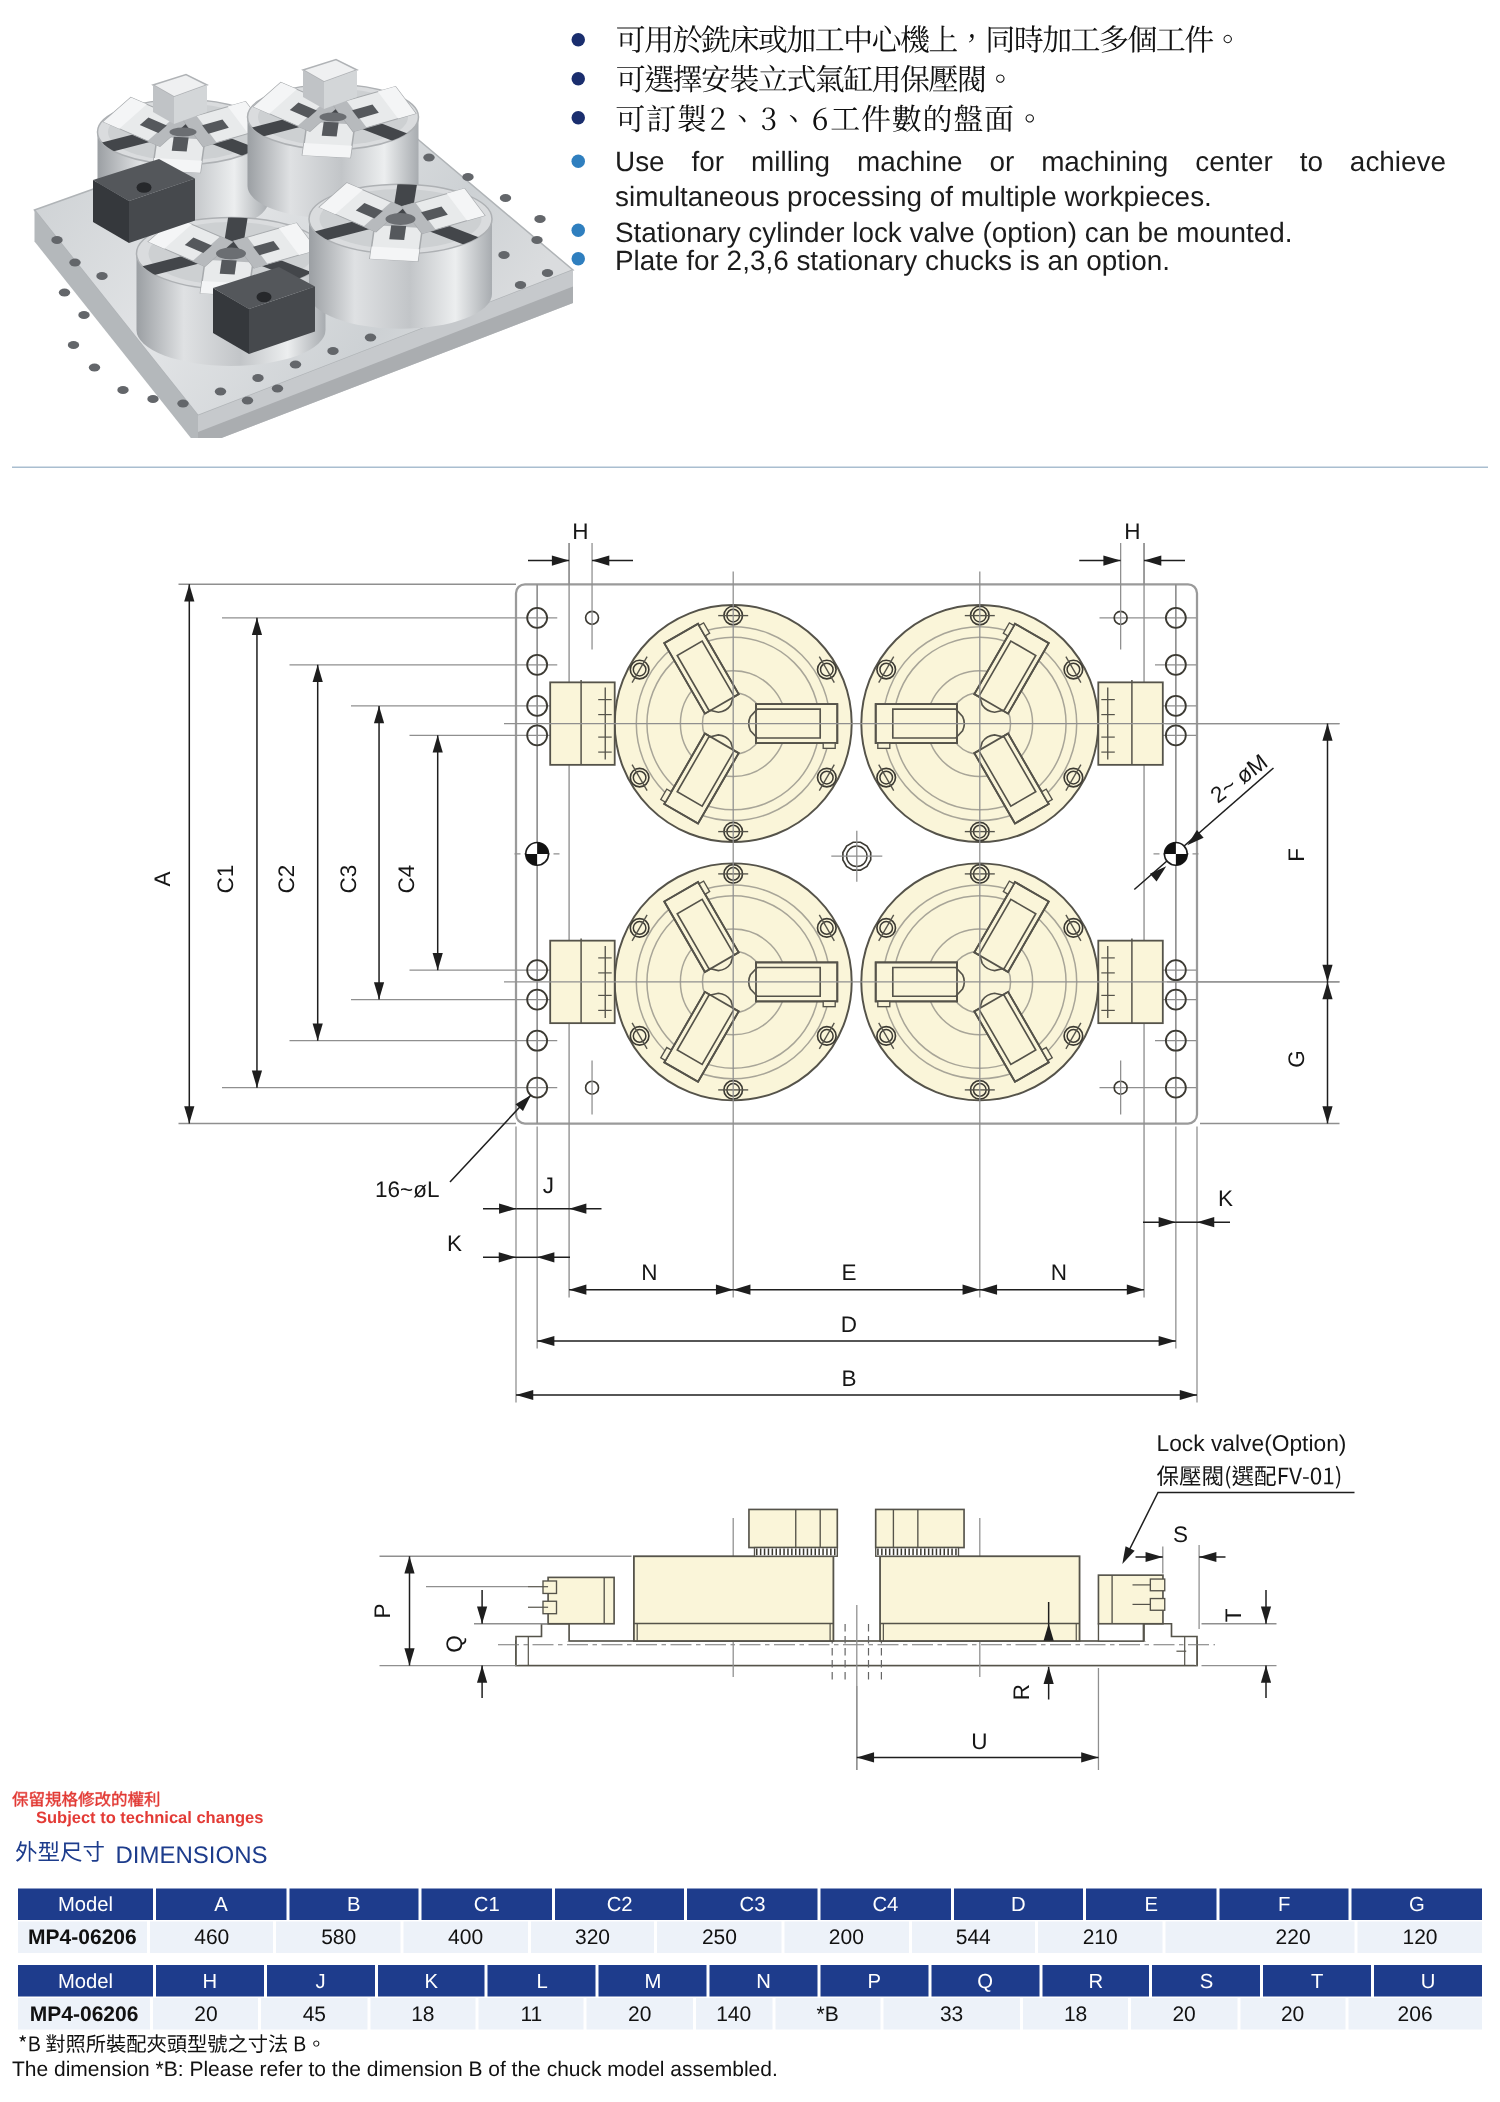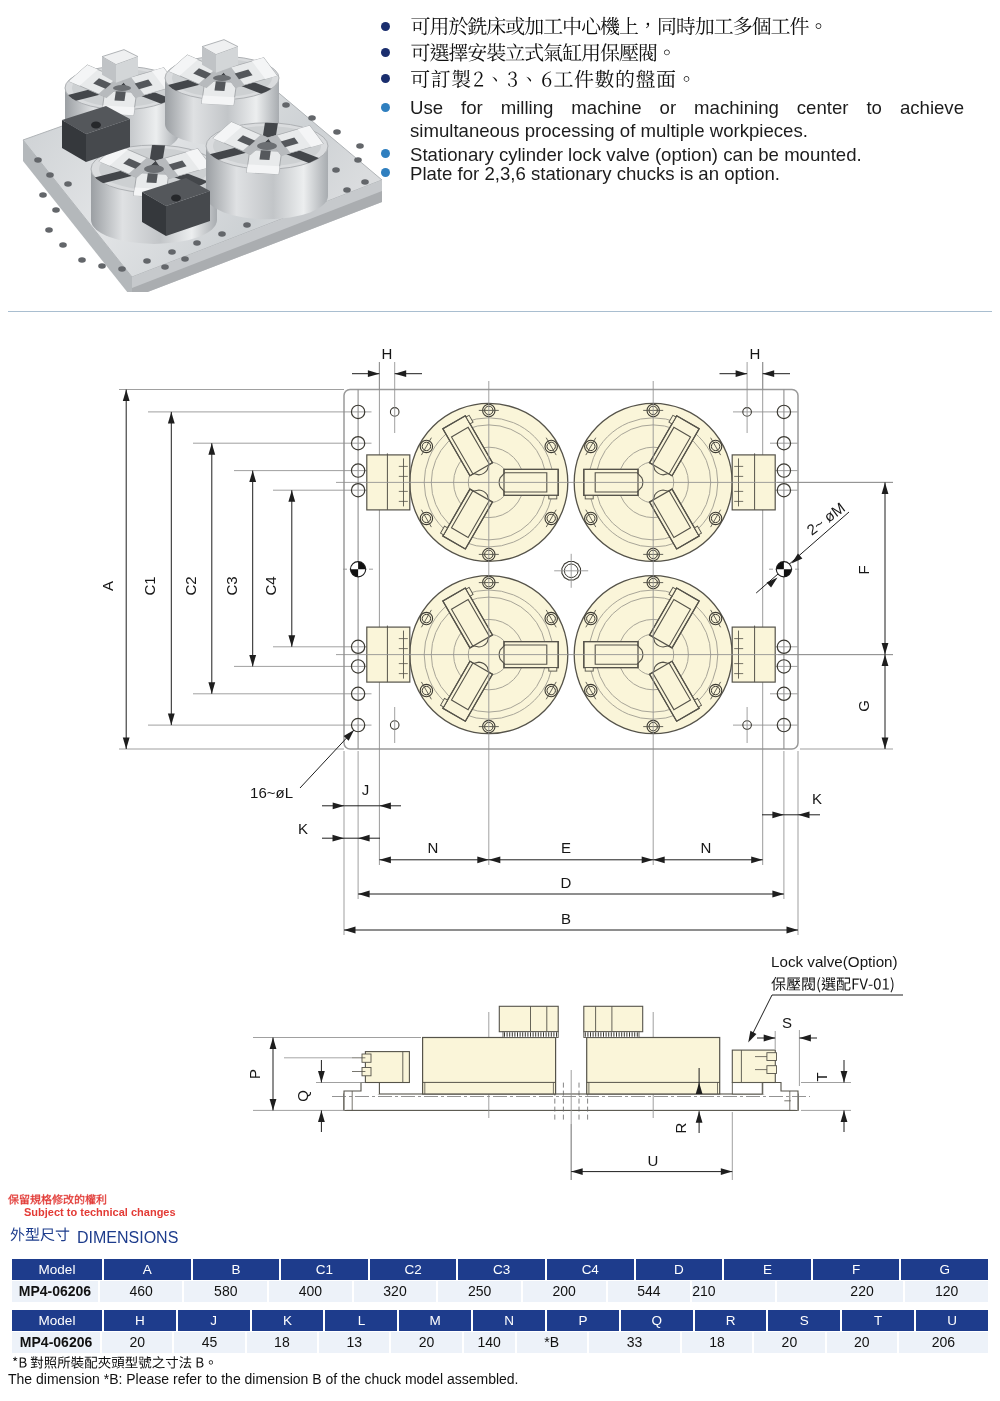--- a/index.html
+++ b/index.html
@@ -816,21 +816,21 @@
     </div>
     <div style="display:flex;gap:2px;height:21px;margin-top:1px;font-size:14px;">
       <div style="width:90.00px;background:#edf2f9;color:#111;text-align:center;line-height:21px;font-weight:bold;">MP4-06206</div>
       <div style="width:86.60px;background:#edf2f9;color:#111;text-align:center;line-height:21px;">460</div>
       <div style="width:86.60px;background:#edf2f9;color:#111;text-align:center;line-height:21px;">580</div>
       <div style="width:86.60px;background:#edf2f9;color:#111;text-align:center;line-height:21px;">400</div>
       <div style="width:86.60px;background:#edf2f9;color:#111;text-align:center;line-height:21px;">320</div>
       <div style="width:86.60px;background:#edf2f9;color:#111;text-align:center;line-height:21px;">250</div>
       <div style="width:86.60px;background:#edf2f9;color:#111;text-align:center;line-height:21px;">200</div>
       <div style="width:86.60px;background:#edf2f9;color:#111;text-align:center;line-height:21px;">544</div>
-      <div style="width:86.60px;background:#edf2f9;color:#111;text-align:left;line-height:21px;">210</div>
+      <div style="width:86.60px;background:#edf2f9;color:#111;text-align:center;line-height:21px;">210</div>
       <div style="width:86.60px;background:#edf2f9;color:#111;text-align:center;line-height:21px;padding-left:44px;">220</div>
       <div style="width:86.60px;background:#edf2f9;color:#111;text-align:center;line-height:21px;">120</div>
     </div>
   </div>
 
 <div style="position:absolute;left:12px;top:1310px;width:976px;font-size:13.5px;">
     <div style="display:flex;gap:2px;height:21px;">
       <div style="width:90.00px;background:#1e3c8c;color:#fff;text-align:center;line-height:21px;">Model</div>
       <div style="width:71.83px;background:#1e3c8c;color:#fff;text-align:center;line-height:21px;">H</div>
       <div style="width:71.83px;background:#1e3c8c;color:#fff;text-align:center;line-height:21px;">J</div>
@@ -843,21 +843,21 @@
       <div style="width:71.83px;background:#1e3c8c;color:#fff;text-align:center;line-height:21px;">R</div>
       <div style="width:71.83px;background:#1e3c8c;color:#fff;text-align:center;line-height:21px;">S</div>
       <div style="width:71.83px;background:#1e3c8c;color:#fff;text-align:center;line-height:21px;">T</div>
       <div style="width:71.83px;background:#1e3c8c;color:#fff;text-align:center;line-height:21px;">U</div>
     </div>
     <div style="display:flex;gap:2px;height:21px;margin-top:1px;font-size:14px;">
       <div style="width:90.00px;background:#edf2f9;color:#111;text-align:center;line-height:21px;font-weight:bold;">MP4-06206</div>
       <div style="width:71.83px;background:#edf2f9;color:#111;text-align:center;line-height:21px;">20</div>
       <div style="width:71.83px;background:#edf2f9;color:#111;text-align:center;line-height:21px;">45</div>
       <div style="width:71.83px;background:#edf2f9;color:#111;text-align:center;line-height:21px;">18</div>
-      <div style="width:71.83px;background:#edf2f9;color:#111;text-align:center;line-height:21px;">13</div>
+      <div style="width:71.83px;background:#edf2f9;color:#111;text-align:center;line-height:21px;">11</div>
       <div style="width:71.83px;background:#edf2f9;color:#111;text-align:center;line-height:21px;">20</div>
       <div style="width:52px;background:#edf2f9;color:#111;text-align:center;line-height:21px;">140</div>
       <div style="width:71.83px;background:#edf2f9;color:#111;text-align:center;line-height:21px;">*B</div>
       <div style="width:93px;background:#edf2f9;color:#111;text-align:center;line-height:21px;">33</div>
       <div style="width:71.83px;background:#edf2f9;color:#111;text-align:center;line-height:21px;">18</div>
       <div style="width:71.83px;background:#edf2f9;color:#111;text-align:center;line-height:21px;">20</div>
       <div style="width:71.83px;background:#edf2f9;color:#111;text-align:center;line-height:21px;">20</div>
       <div style="width:91px;background:#edf2f9;color:#111;text-align:center;line-height:21px;">206</div>
     </div>
   </div>

